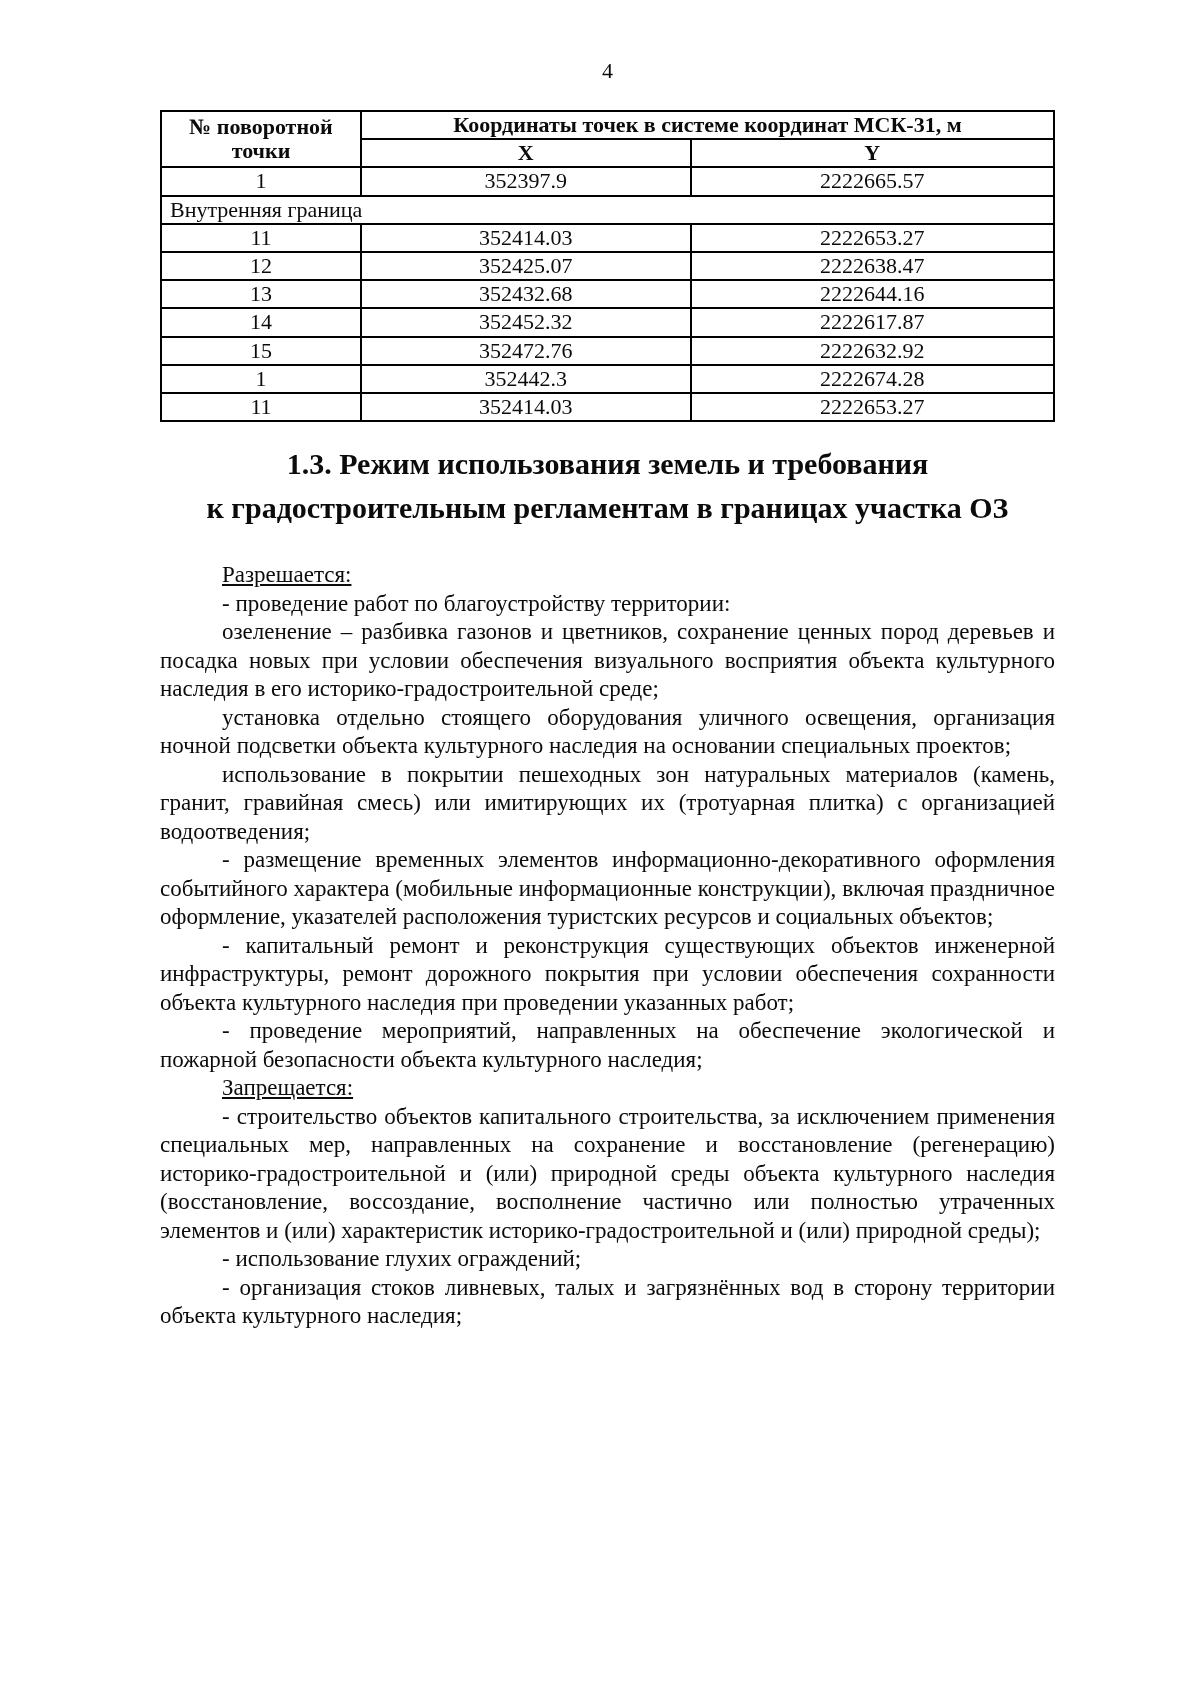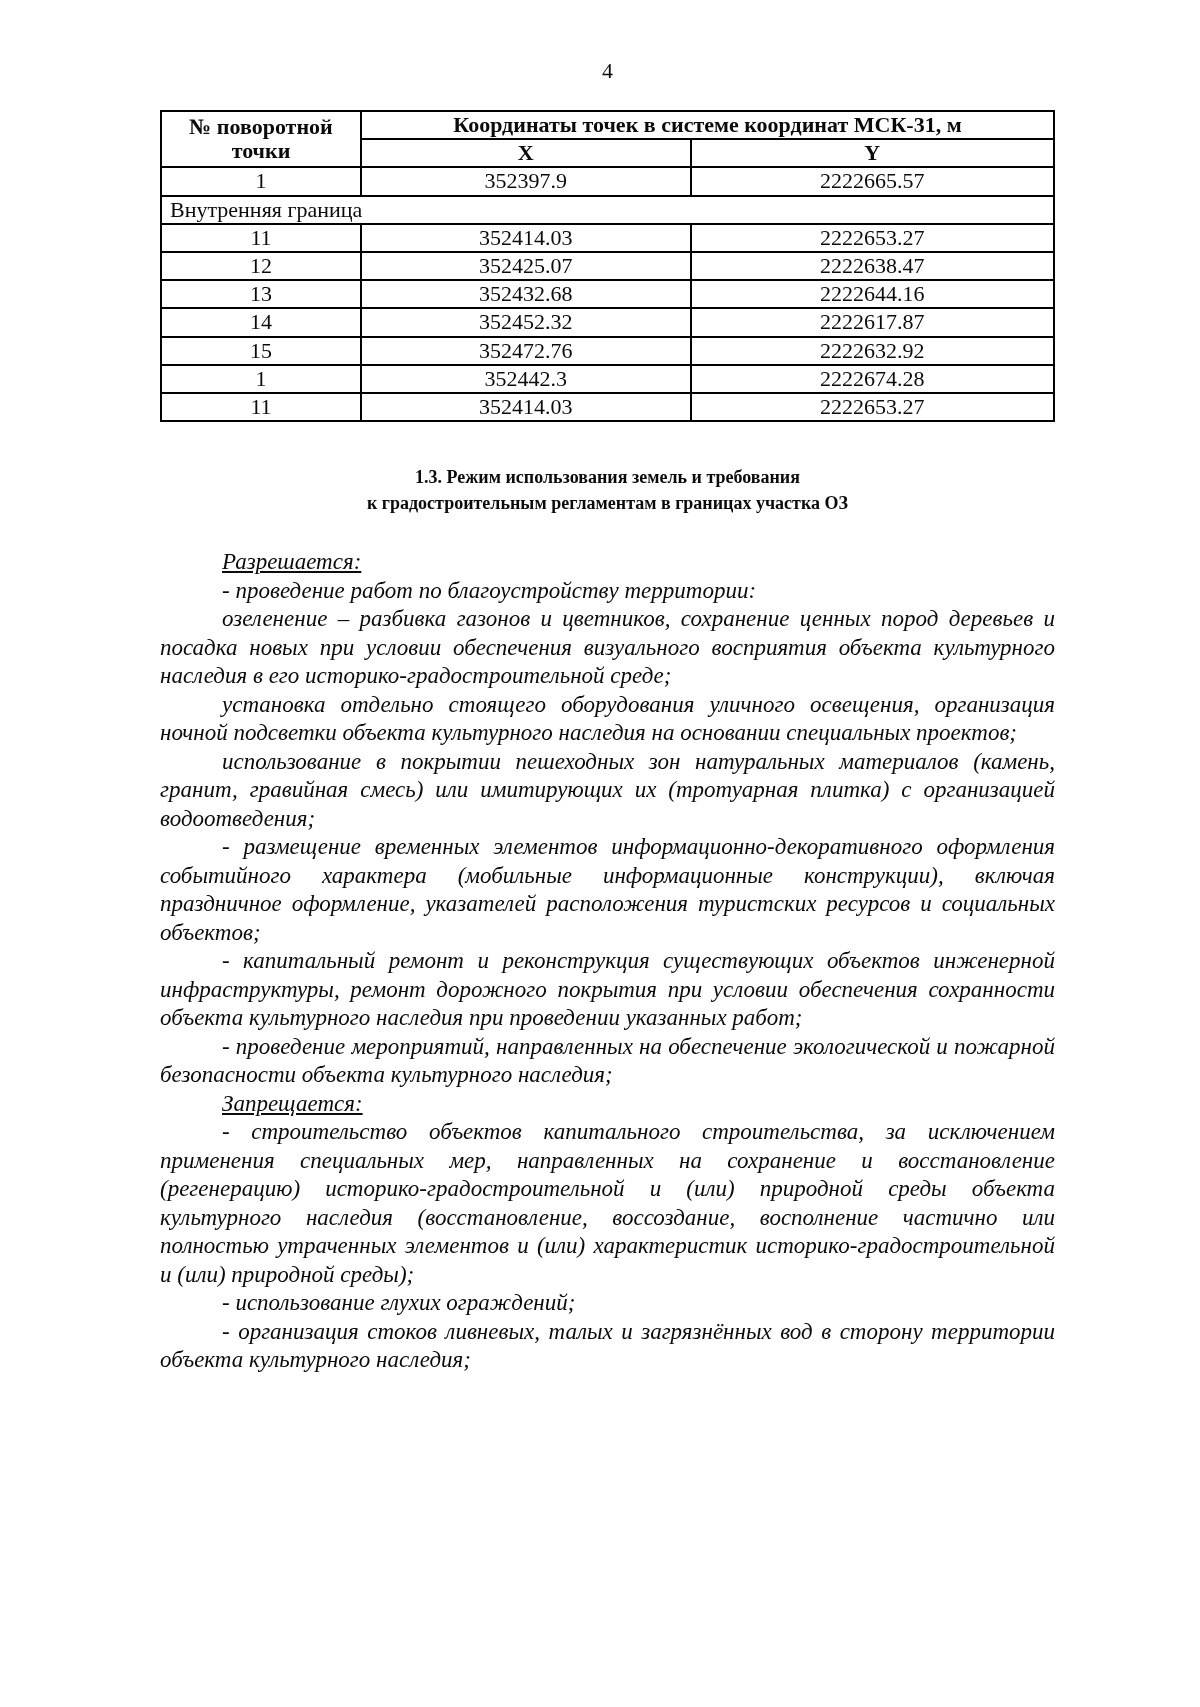--- a/index.html
+++ b/index.html
@@ -36,32 +36,31 @@
     line-height: 1.1;
   }
   .coord-table th { font-weight: bold; }
   .coord-table .col-point { width: 200px; }
   .coord-table .section-cell {
     text-align: left;
     padding-left: 8px;
     margin-left: 44px;
   }
   .heading {
-    margin-top: 42px;
+    margin-top: 20px;
     text-align: center;
-    font-size: 18px;
+    font-size: 30px;
     font-weight: bold;
     line-height: 1.45;
   }
   .body-text {
     margin-top: 32px;
     font-size: 23px;
     line-height: 28.5px;
     text-align: justify;
-    font-style: italic;
   }
   .body-text p {
     margin: 0;
     text-indent: 62px;
   }
   .u { text-decoration: underline; }
 </style>
 </head>
 <body>
 

